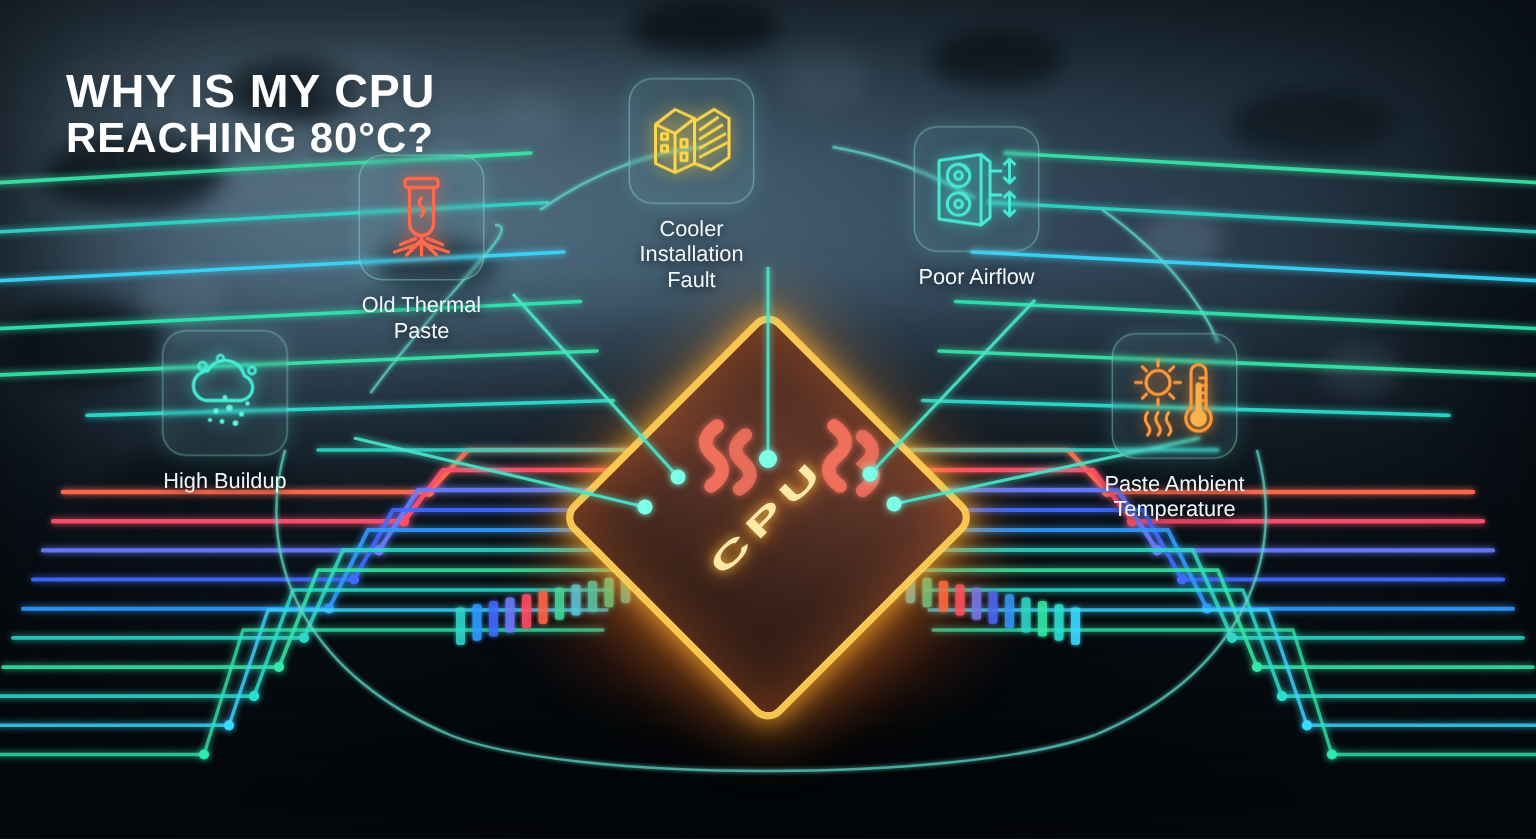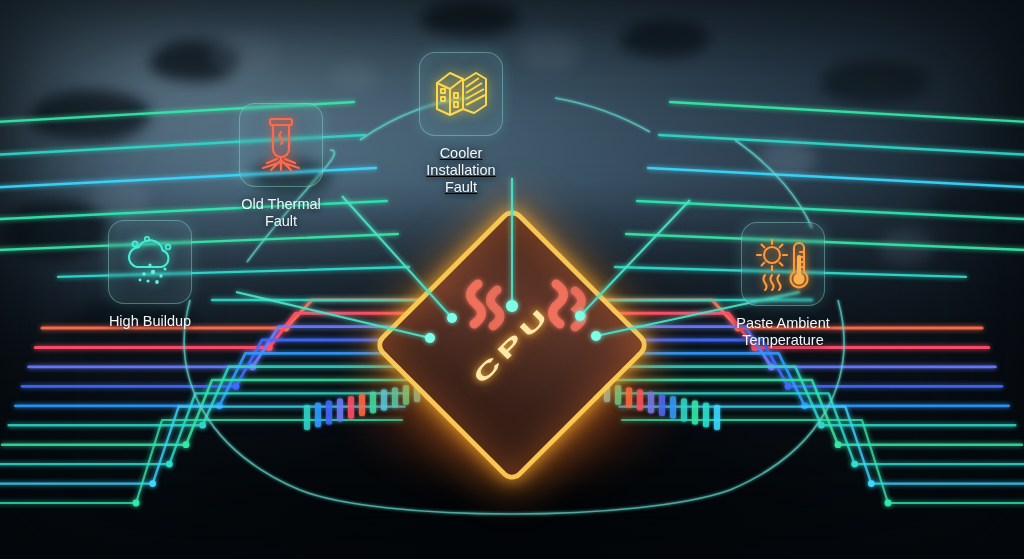--- a/index.html
+++ b/index.html
@@ -303,41 +303,61 @@
     <div class="box">
       <svg width="56" height="62" viewBox="0 0 56 62" class="rd">
         <g fill="none" stroke="#ff6a4d" stroke-width="2.2" stroke-linecap="round">
           <rect x="17" y="5" width="22" height="6" rx="2"></rect>
           <path d="M20 11 v24 a8 8 0 0 0 16 0 v-24"></path>
           <path d="M28 18 q-3 3 0 6 q3 3 0 6"></path>
           <path d="M28 43 L28 56 M28 46 L18 56 M28 46 L38 56 M28 48 L10 54 M28 48 L46 54 M24 45 L14 49 M32 45 L42 49"></path>
         </g>
       </svg>
     </div>
-    <div class="cap" style="max-width:110px;margin-left:auto;margin-right:auto;">Old Thermal Fault</div>
-  </div>
-
-  <div class="node" style="left:386px;top:52px;text-decoration:underline;">
+    <div class="cap" style="max-width:110px;margin-left:auto;margin-right:auto;">Old Thermal Paste</div>
+  </div>
+
+  <div class="node" style="left:386px;top:52px;">
     <div class="box">
       <svg width="62" height="58" viewBox="0 0 62 58" class="yl">
         <g fill="none" stroke="#ffd84a" stroke-width="2" stroke-linejoin="round">
           <path d="M7 18 L20 8 L33 14 L33 44 L20 50 L7 44 Z"></path>
           <path d="M7 18 L20 24 L20 50 M20 24 L33 14"></path>
           <path d="M33 16 L46 8 L56 14 L56 40 L44 48 L33 44"></path>
           <path d="M36 22 L49 13 M36 28 L52 18 M36 34 L54 24 M36 40 L55 30"></path>
           <rect x="11" y="24" width="4" height="4"></rect>
             <rect x="11" y="32" width="4" height="4"></rect>
           <rect x="24" y="28" width="4" height="5"></rect>
             <rect x="24" y="37" width="4" height="5"></rect>
         </g>
       </svg>
     </div>
     <div class="cap" style="max-width:96px;margin-left:auto;margin-right:auto;">Cooler Installation Fault</div>
   </div>
 
+  <div class="node" style="left:576px;top:84px;">
+    <div class="box">
+      <svg width="62" height="58" viewBox="0 0 62 58" class="cy">
+        <g fill="none" stroke="#46ecd6" stroke-width="2" stroke-linejoin="round">
+          <path d="M6 10 L34 6 L40 11 L40 48 L34 53 L6 49 Z"></path>
+          <path d="M34 6 L34 53"></path>
+          <circle cx="19" cy="20" r="7.5"></circle>
+            <circle cx="19" cy="20" r="2.6"></circle>
+          <path d="M19 12.5 a7.5 7.5 0 0 1 6 5"></path>
+          <circle cx="19" cy="39" r="7.5"></circle>
+            <circle cx="19" cy="39" r="2.6"></circle>
+          <path d="M19 31.5 a7.5 7.5 0 0 1 6 5"></path>
+          <path d="M40 17 L48 17 M40 33 L48 33"></path>
+          <path d="M53 9 L53 25 M49 13 L53 9 L57 13 M49 21 L53 25 L57 21"></path>
+          <path d="M53 31 L53 47 M49 35 L53 31 L57 35 M49 43 L53 47 L57 43"></path>
+        </g>
+      </svg>
+    </div>
+    <div class="cap">Poor Airflow</div>
+  </div>
 
   <div class="node" style="left:708px;top:222px;">
     <div class="box">
       <svg width="62" height="58" viewBox="0 0 62 58" class="og">
         <g fill="none" stroke="#ff9a3c" stroke-width="2.1" stroke-linecap="round">
           <circle cx="20" cy="20" r="8"></circle>
           <path d="M20 5 L20 9 M20 31 L20 35 M5 20 L9 20 M31 20 L35 20
                    M9.5 9.5 L12.3 12.3 M27.7 27.7 L30.5 30.5
                    M30.5 9.5 L27.7 12.3 M12.3 27.7 L9.5 30.5"></path>
           <path d="M13 40 q-3 4 0 8 q3 4 0 7"></path>
@@ -346,15 +366,19 @@
           <path d="M47 8 a5 5 0 0 1 5 5 v24 a8.5 8.5 0 1 1 -10 0 v-24 a5 5 0 0 1 5 -5z"></path>
           <path d="M52 17 h-4 M52 22 h-4 M52 27 h-4 M52 32 h-4"></path>
         </g>
         <circle cx="47" cy="44" r="5.6" fill="#ffb14d"></circle>
         <rect x="45" y="20" width="4" height="22" rx="2" fill="#ffb14d"></rect>
       </svg>
     </div>
     <div class="cap" style="max-width:118px;margin-left:auto;margin-right:auto;">Paste Ambient Temperature</div>
   </div>
 
+  <div class="title">
+    <span class="l1">WHY IS MY CPU</span>
+    <span class="l2">REACHING 80°C?</span>
+  </div>
 
   <div class="vign"></div>
 </div>
 
 </body></html>

